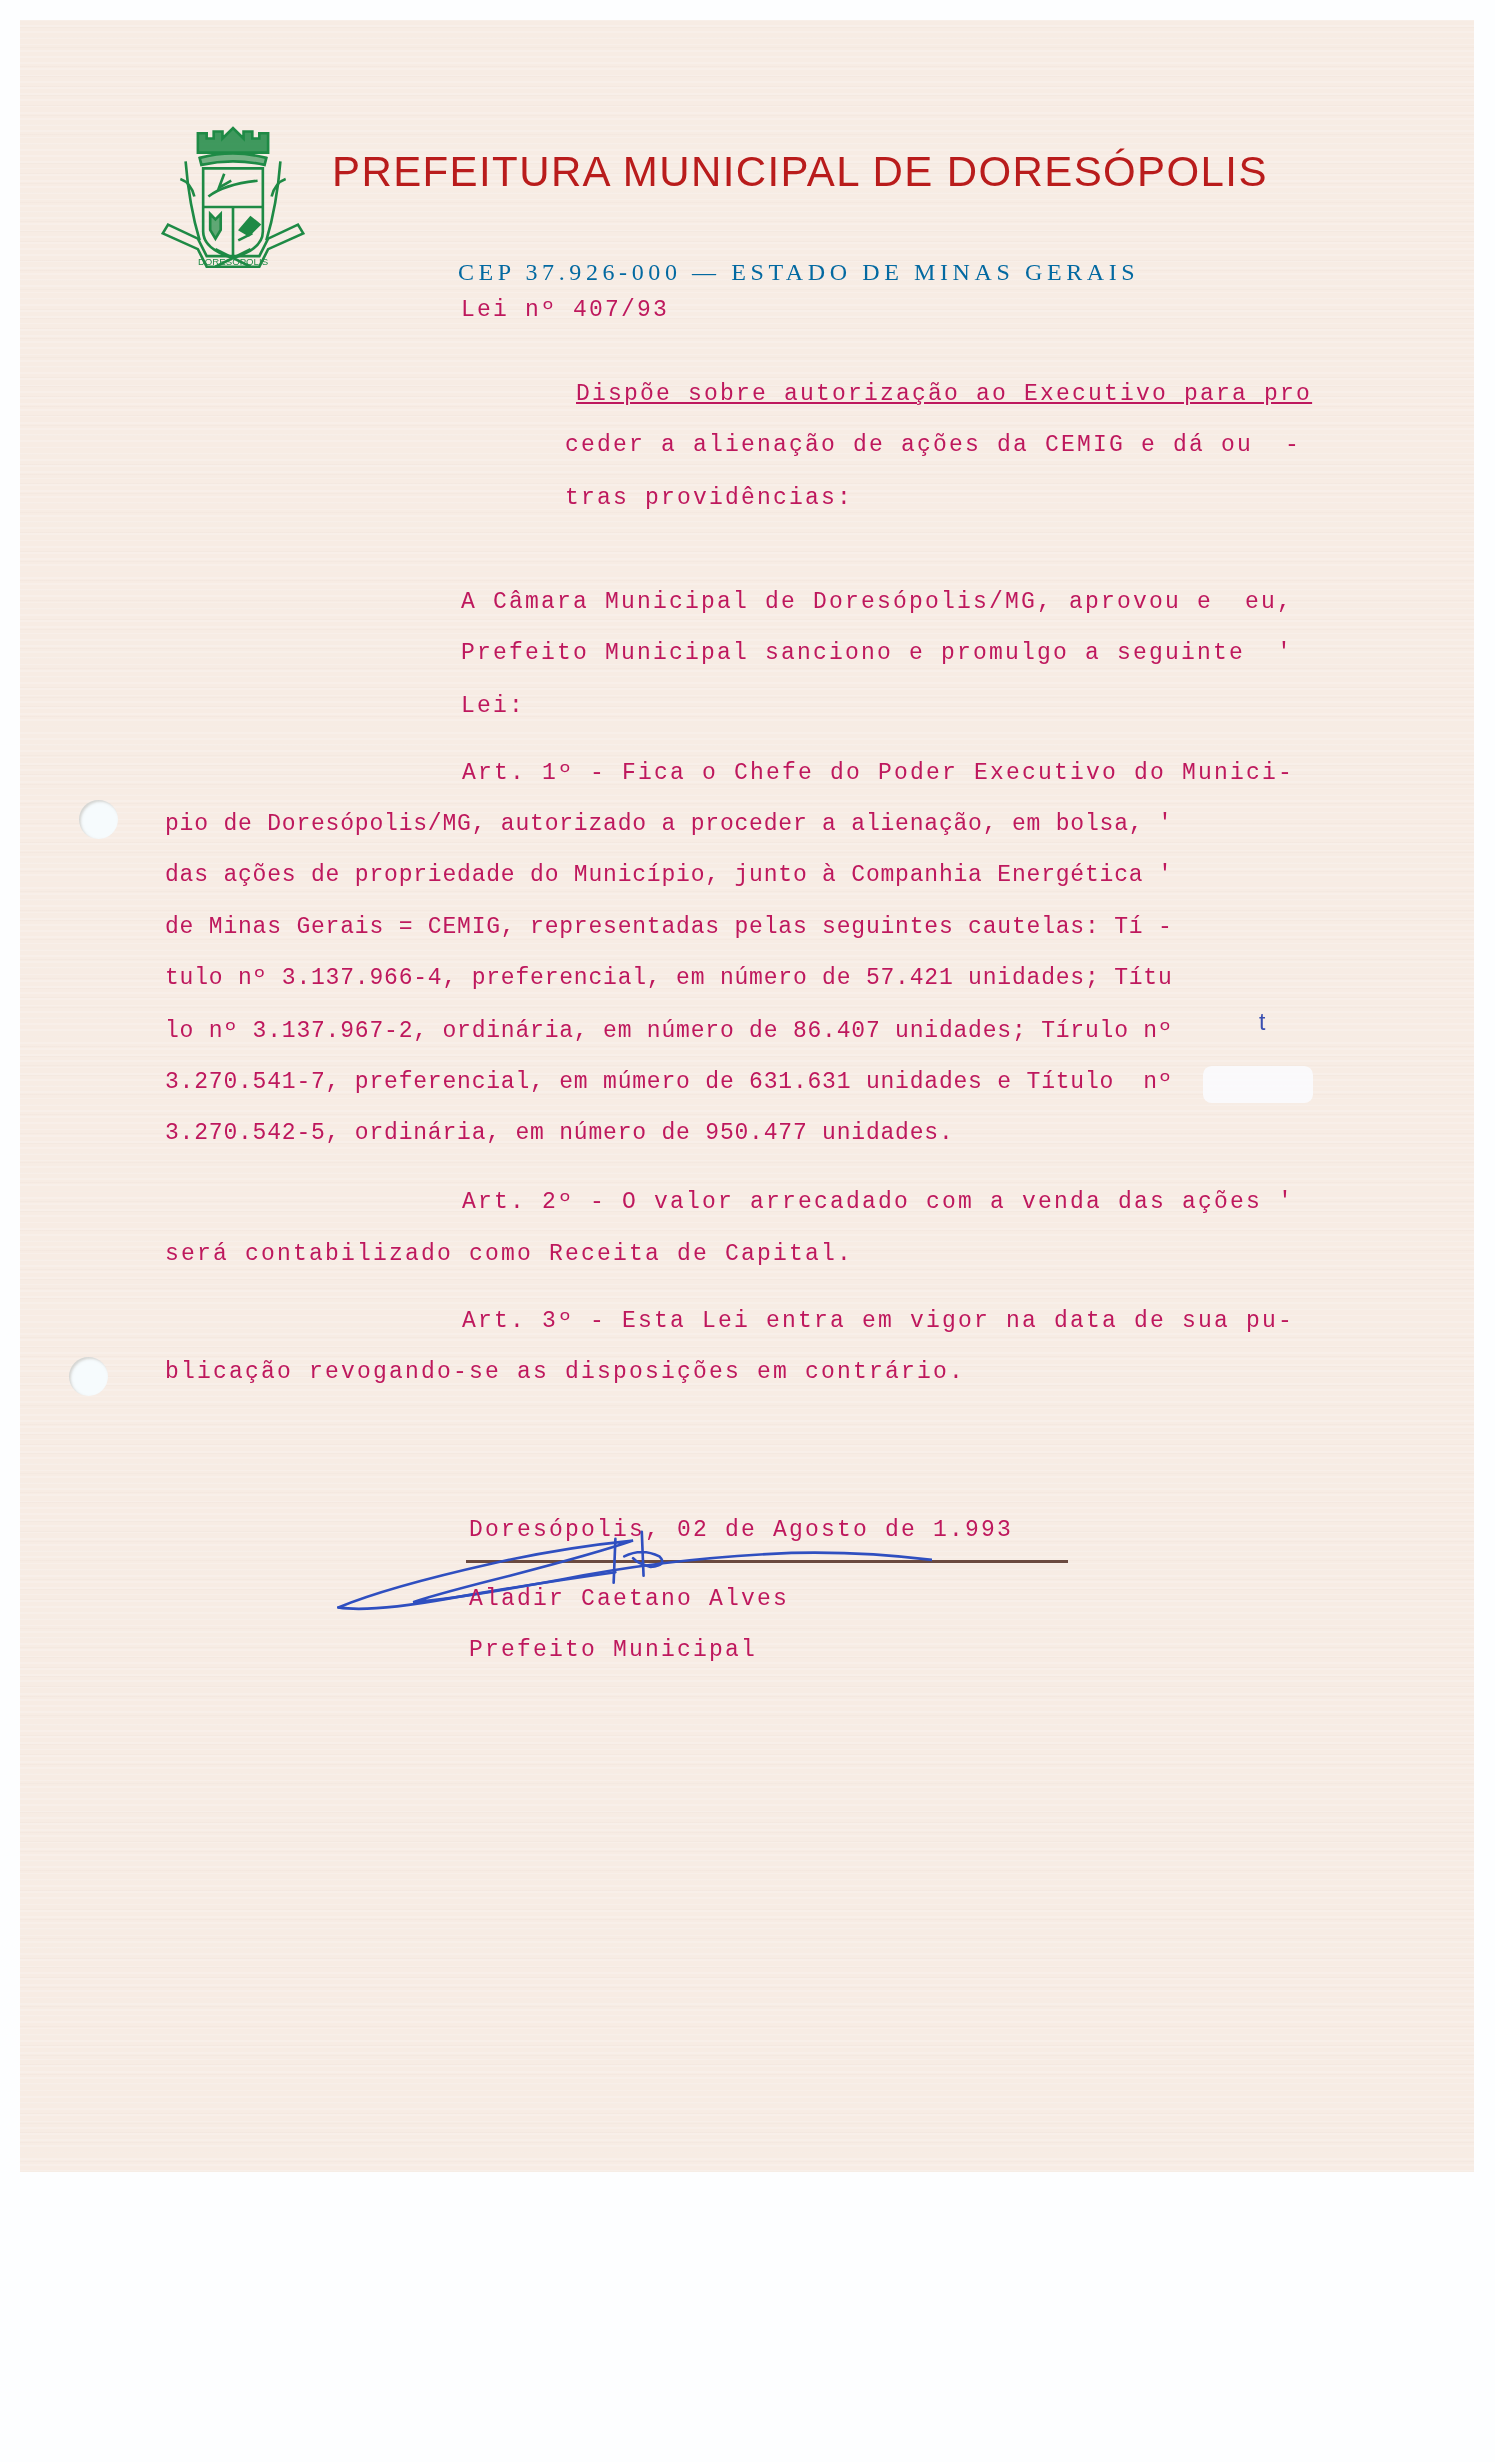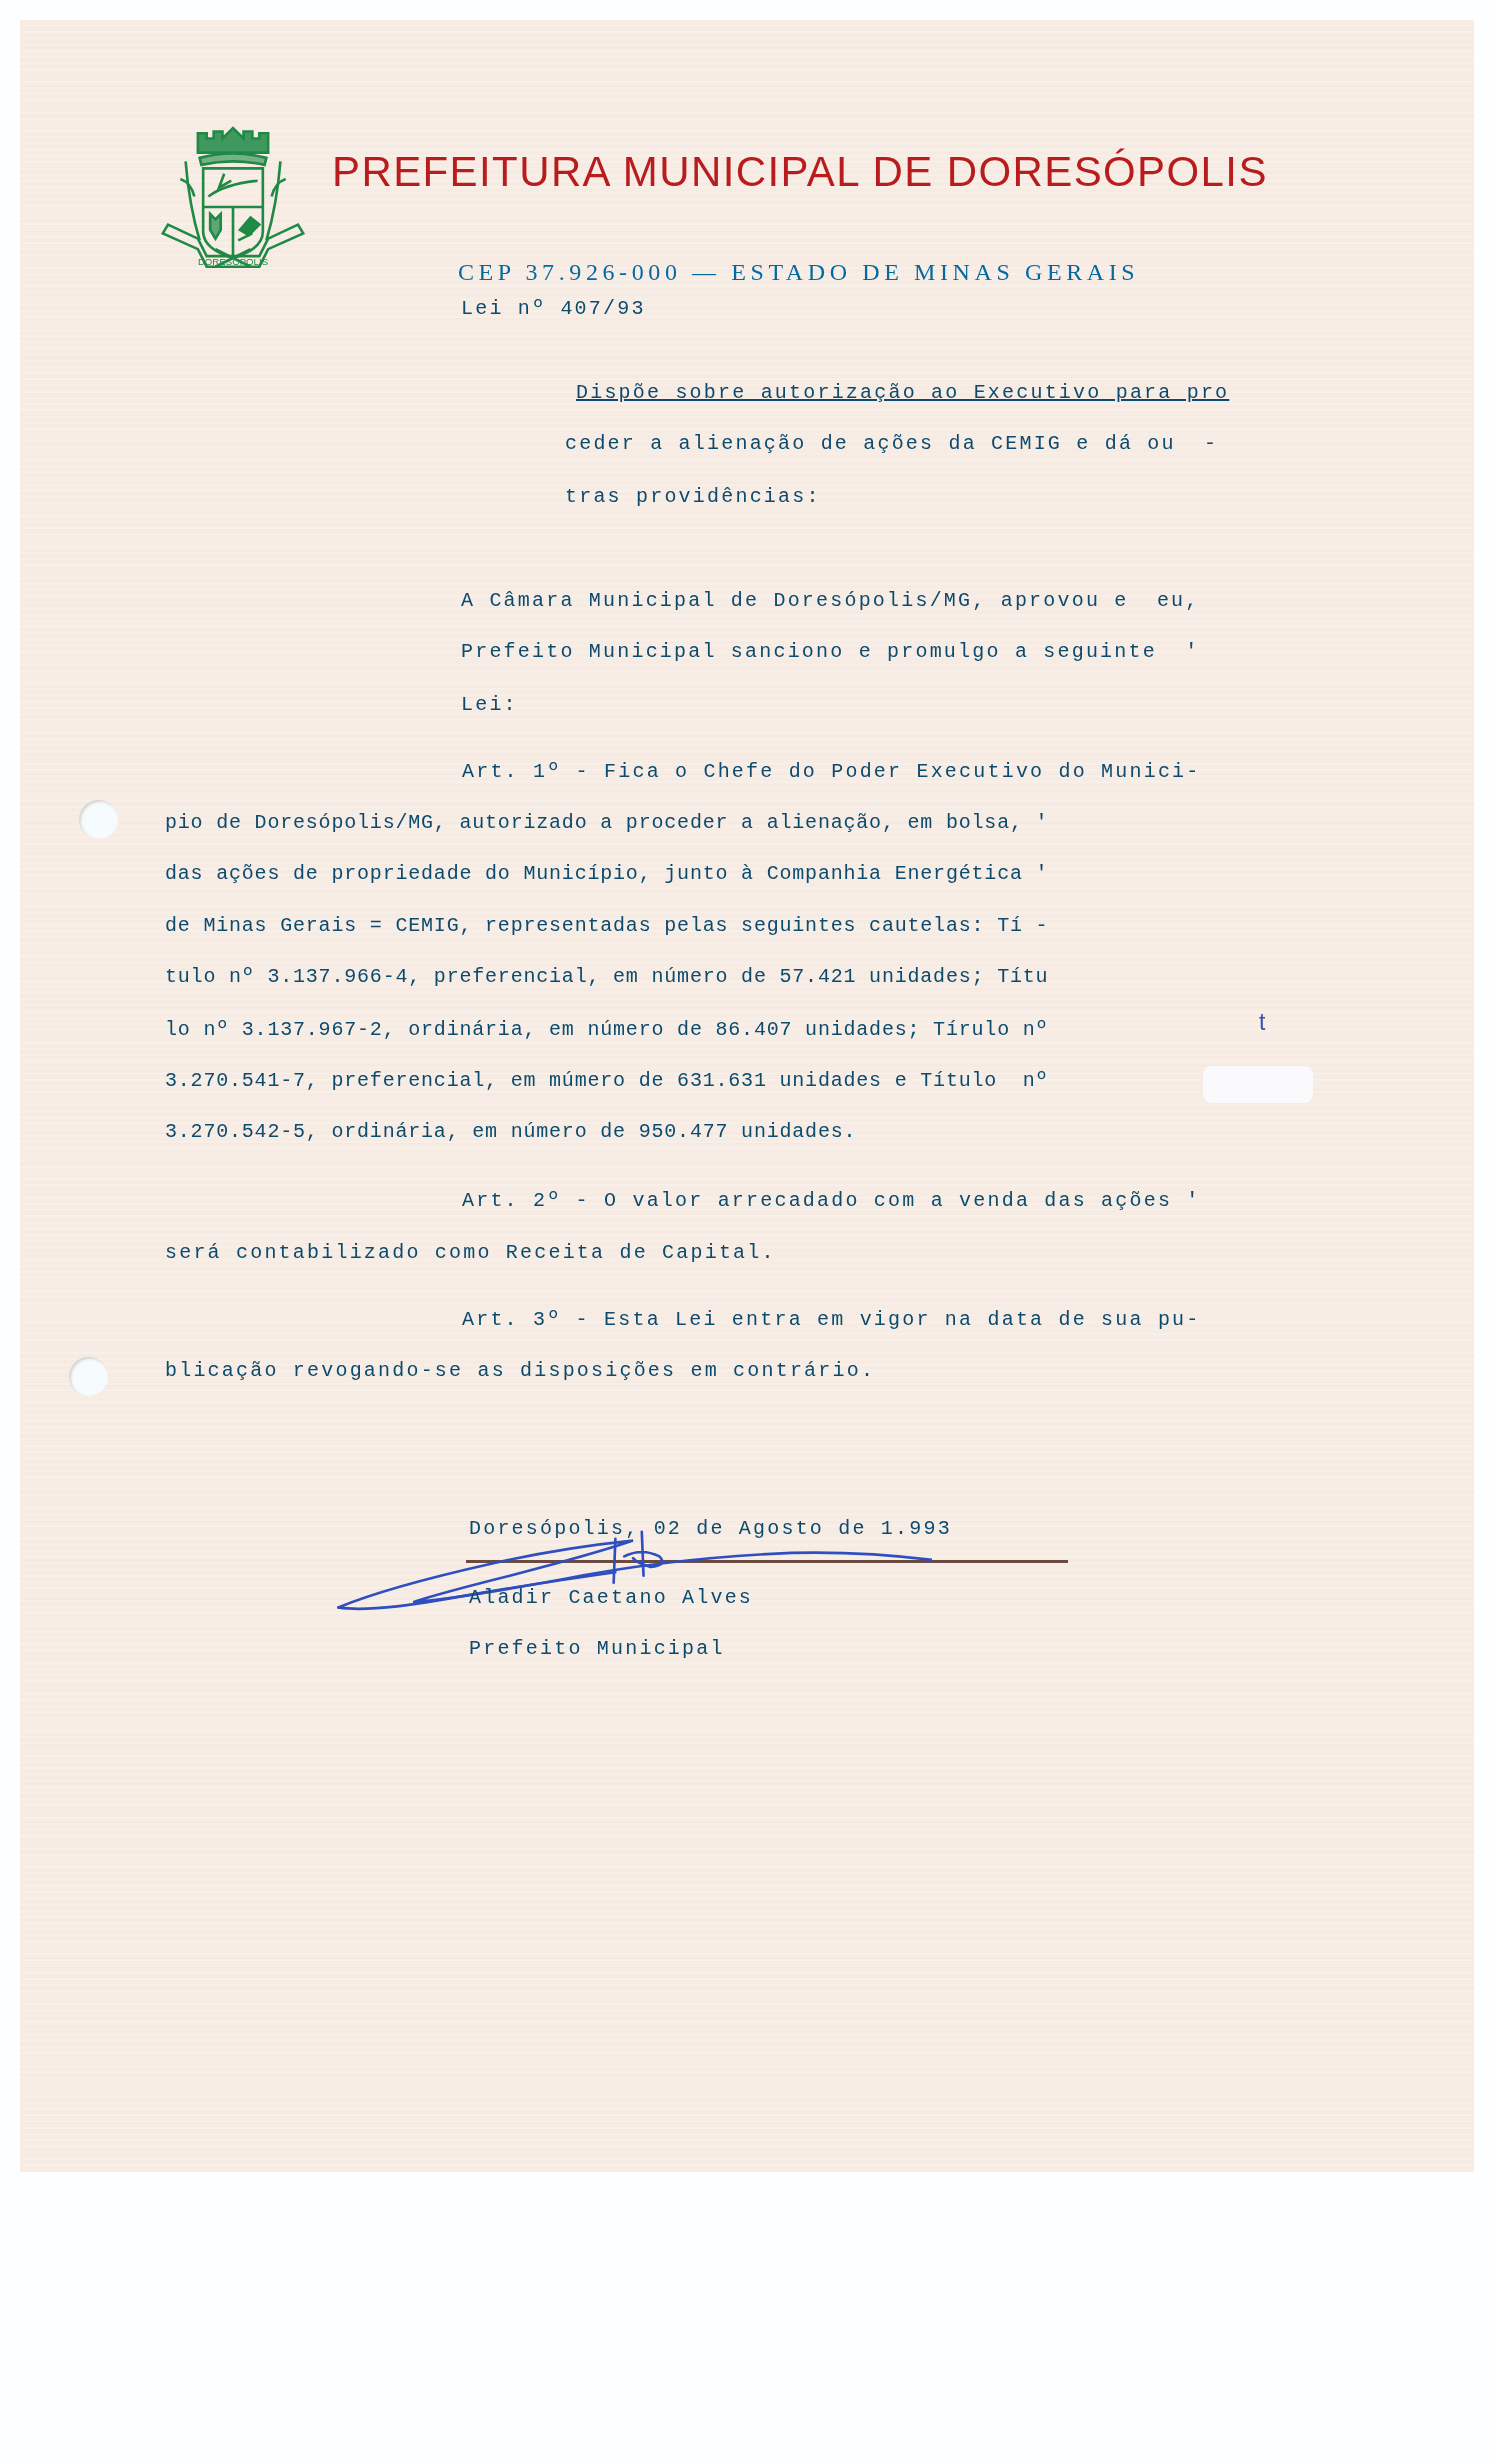--- a/index.html
+++ b/index.html
@@ -24,22 +24,22 @@
     font-family: "Liberation Sans", sans-serif; font-size: 42px; color: #b91c1c;
     letter-spacing: 1.4px; white-space: nowrap; line-height: 1;
   }
   .lh-sub {
     position: absolute; left: 458px; top: 216px;
     font-family: "Liberation Serif", serif; font-size: 24px; color: #0369a1;
     letter-spacing: 4.6px; white-space: nowrap; line-height: 1; margin-top: 44px;
   }
   .tw {
     position: absolute; white-space: pre;
-    font-family: "Liberation Mono", monospace; font-size: 20px; line-height: 1;
-    color: #0c4a6e; letter-spacing: 2.2px;
+    font-family: "Liberation Mono", monospace; font-size: 23px; line-height: 1;
+    color: #be185d; letter-spacing: 2.2px;
   }
   .sigline { position: absolute; left: 466px; top: 1560px; width: 602px; height: 2.6px; background: #6b4a40; }
   .signature { position: absolute; left: 334px; top: 1521px; width: 598px; height: 106px; }
   .correction { position: absolute; color: #3a4fb0; font-family: "Liberation Sans", sans-serif; font-size: 23px; line-height: 1; }
   .whiteout { position: absolute; background: rgba(250,252,255,0.85); border-radius: 8.8px; }
 </style>
 </head>
 <body>
 
 <div class="paper"></div>

